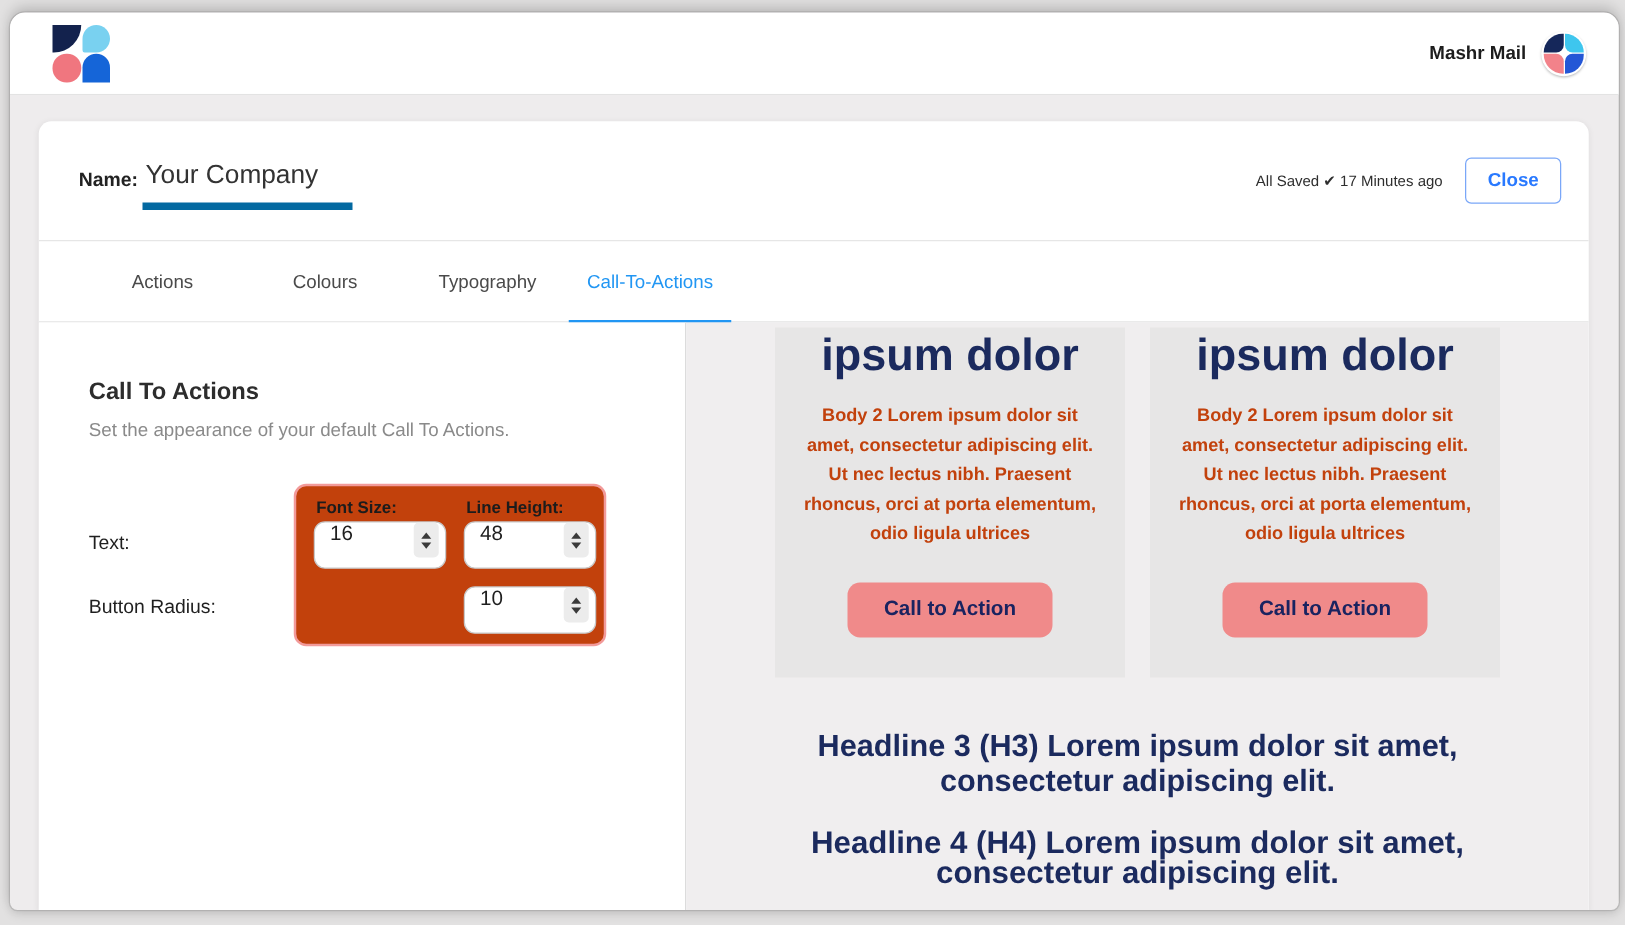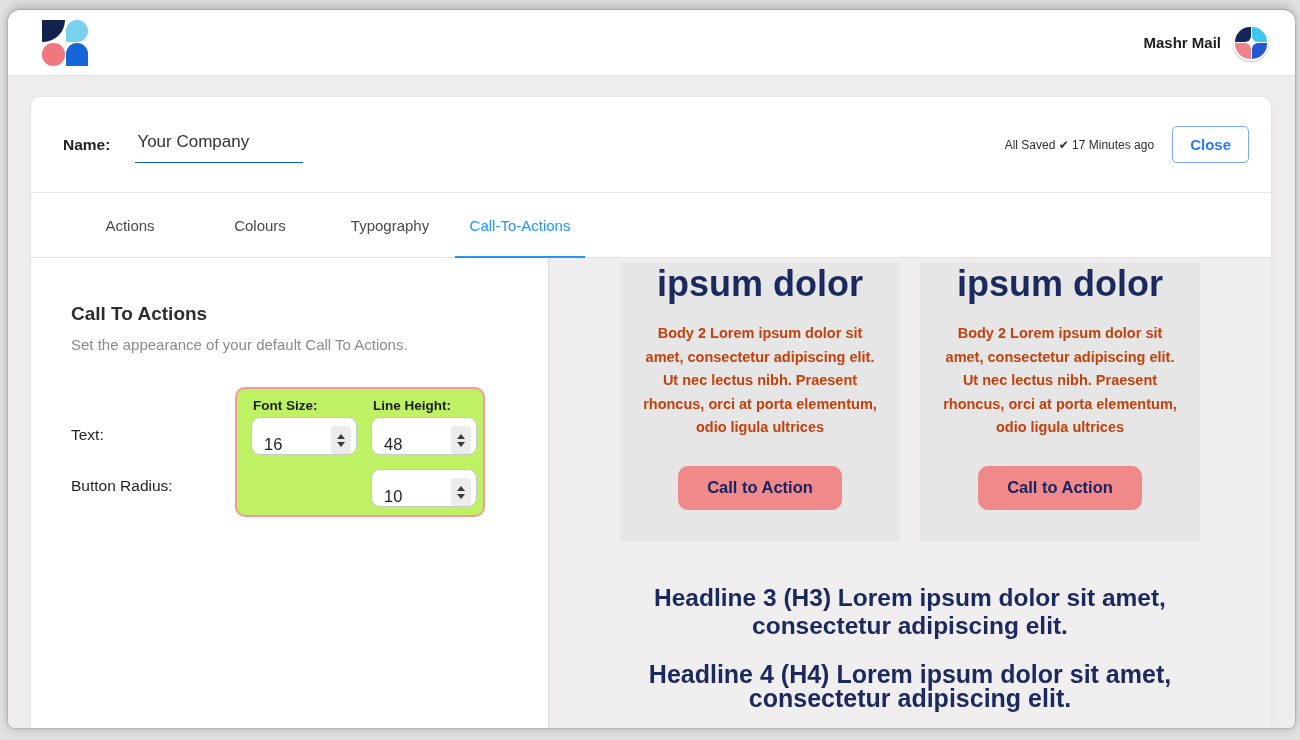--- a/index.html
+++ b/index.html
@@ -52,23 +52,23 @@
     background:#ffffff; border-radius:10px 10px 0 0;
     box-shadow:0 1px 5px rgba(0,0,0,.07);
     display:flex; flex-direction:column; overflow:hidden;
   }
   .card-header {
     height:96px; border-bottom:1px solid #e6e6e6; flex:0 0 auto;
     display:flex; align-items:center; padding:0 22px 0 32px;
   }
   .name-label { font-size:15.5px; font-weight:bold; color:#222;text-align:center; }
   .name-input {
-    margin-left:25px; width:168px; border:none; border-bottom:1px solid #0369a1;
+    margin-left:4px; width:168px; border:none; border-bottom:6px solid #0369a1;
     font-family:"Liberation Sans", sans-serif;
-    font-size:17px; color:#333; padding:6px 2px 10px; background:transparent; outline:none;
+    font-size:21px; color:#333; padding:6px 2px 10px; background:transparent; outline:none;
   }
   .saved { margin-left:auto; font-size:12px; color:#2e2e2e; white-space:nowrap; }
   .close-btn {
     margin-left:18px; padding:9px 17px; background:#fff;
     border:1px solid #7aa7f8; border-radius:5px; color:#2979ff;
     font-family:"Liberation Sans", sans-serif; font-size:15px; font-weight:bold; cursor:pointer;
   }
   .tabrow { height:65px; border-bottom:1px solid #e3e3e3; flex:0 0 auto;
     display:flex; align-items:center; padding-left:34px; }
   .subtab { position:relative; width:130px; height:100%; display:flex;
@@ -81,29 +81,29 @@
   .settings { width:518px; flex:0 0 auto; background:#fff; border-right:1px solid #dcdcdc;
     padding:45px 0 0 40px; position:relative; }
   .panel-title { font-size:19px; font-weight:bold; color:#2d2d2d; }
   .panel-subtitle { margin-top:11px; font-size:15px; color:#8a8a8a; }
   .form { position:relative; margin-top:34px; height:230px; }
   .row-label { position:absolute; left:0; font-size:15.5px; color:#1f1f1f; }
   .row-label.text { top:39px; }
   .row-label.radius { top:90px; }
   .pink-box {
     position:absolute; left:164px; top:0; width:250px; height:130px;
-    border:2px solid #f29a9a; border-radius:10px; background:#bef264;
+    border:2px solid #f29a9a; border-radius:10px; background:#c2410c;
   }
   .field-label { position:absolute; top:9px; font-size:13.5px; font-weight:bold; color:#1c1c1c; }
   .field-label.fs { left:16px; }
   .field-label.lh { left:136px; }
   .num-input {
     position:absolute; width:106px; height:38px;
     border:1.5px solid #c8c8c8; border-radius:9px; background:#fff;
-    display:flex; align-items:flex-end; padding:0 5px 0 12px;
+    display:flex; align-items:flex-start; padding:0 5px 0 12px;
   }
   .num-input.i1 { left:14px; top:28px; }
   .num-input.i2 { left:134px; top:28px; }
   .num-input.i3 { left:134px; top:80px; }
   .num-input input {
     width:100%; border:none; outline:none; background:transparent;
     font-family:"Liberation Sans", sans-serif; font-size:16.5px; color:#1f1f1f;
   }
   .stepper { flex:0 0 auto; width:20px; height:28px; background:#ececec; border-radius:4px;
     display:flex; flex-direction:column; align-items:center; justify-content:center; gap:3px; cursor:pointer; }

